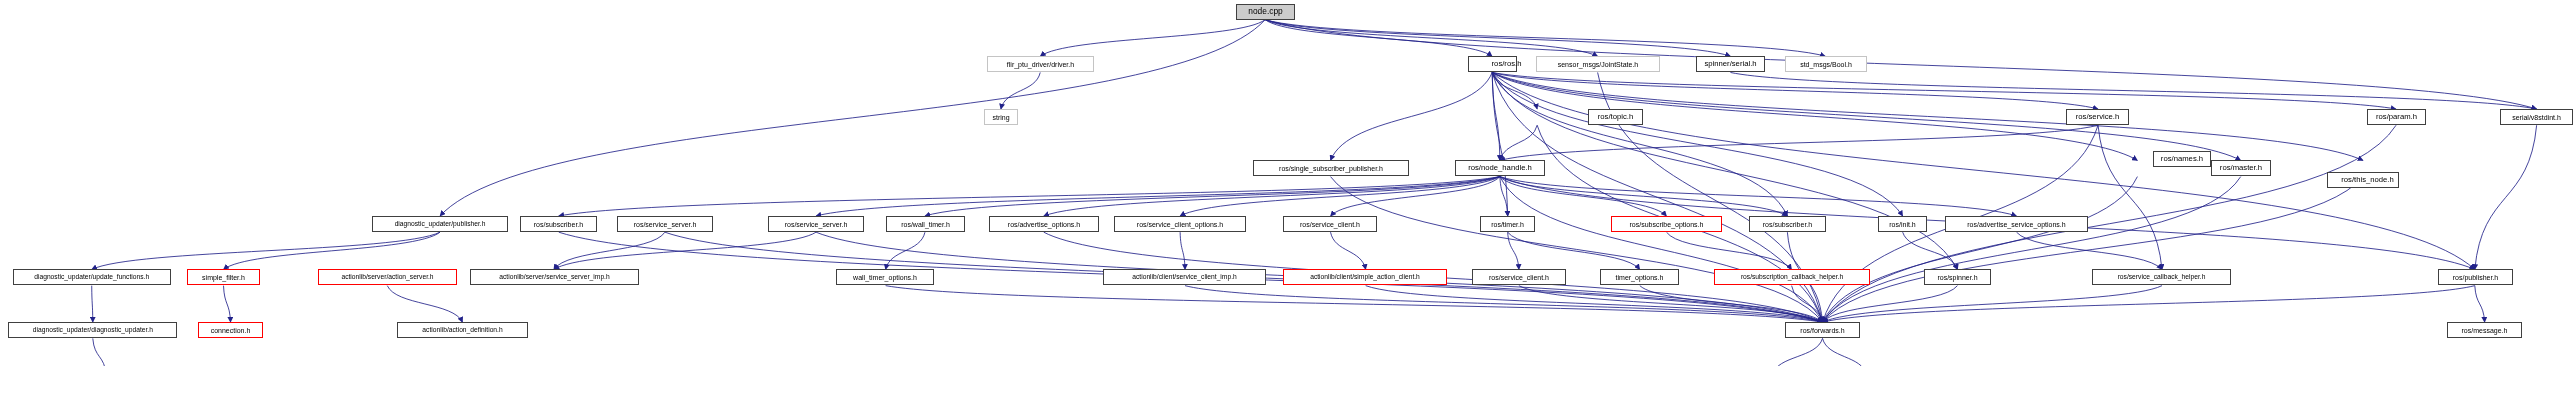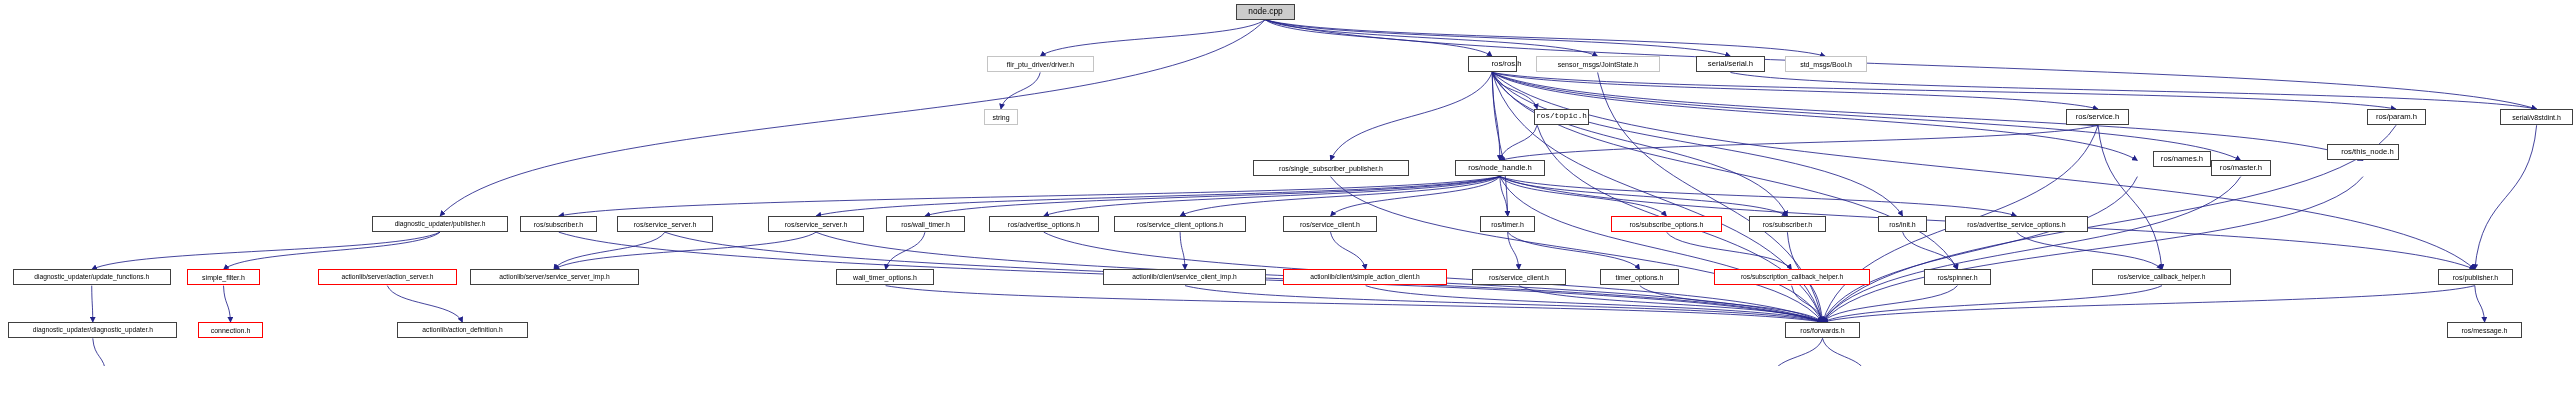--- a/index.html
+++ b/index.html
@@ -106,32 +106,32 @@
         <path d="M 3609 178 C 3598.44 290.75, 3531.56 270.25, 3521 383" fill="none" stroke="#22228a" stroke-width="1.2" marker-end="url(#arrow)"></path>
         <path d="M 2273 103 C 2311.4 298.25, 2554.6 262.75, 2593 458" fill="none" stroke="#22228a" stroke-width="1.2" marker-end="url(#arrow)"></path>
         <path d="M 2462 103 C 2599.64 131.6, 3471.36 126.4, 3609 155" fill="none" stroke="#22228a" stroke-width="1.2" marker-end="url(#arrow)"></path>
       </g>
   </svg>
   <div id="node-layer">
       <div class="node root" style="left: 1236px; top: 3.5px; width: 59px;">node.cpp</div>
       <div class="node plain small" style="left: 987px; top: 56px; width: 107px;">flir_ptu_driver/driver.h</div>
       <div class="node " style="left: 1468px; top: 56px; width: 49px; padding-left: 28px;">ros/ros.h</div>
       <div class="node plain small" style="left: 1536px; top: 56px; width: 124px;">sensor_msgs/JointState.h</div>
-      <div class="node " style="left: 1696px; top: 56px; width: 69px;">serial/serial.h</div>
+      <div class="node " style="left: 1696px; top: 56px; width: 69px;">spinner/serial.h</div>
       <div class="node plain small" style="left: 1785px; top: 56px; width: 82px;">std_msgs/Bool.h</div>
       <div class="node plain small" style="left: 984px; top: 109px; width: 34px;">string</div>
-      <div class="node " style="left: 1534px; top: 109px; width: 55px; font-family: Liberation Mono, monospace;">ros/topic.h</div>
+      <div class="node " style="left: 1588px; top: 109px; width: 55px;">ros/topic.h</div>
       <div class="node " style="left: 2066px; top: 109px; width: 63px;">ros/service.h</div>
       <div class="node " style="left: 2367px; top: 109px; width: 59px;">ros/param.h</div>
       <div class="node small" style="left: 2500px; top: 109px; width: 73px;">serial/v8stdint.h</div>
       <div class="node small" style="left: 1253px; top: 160px; width: 156px;">ros/single_subscriber_publisher.h</div>
       <div class="node " style="left: 1455px; top: 160px; width: 90px; text-align: center;">ros/node_handle.h</div>
       <div class="node " style="left: 2109px; top: 151px; width: 58px; margin-left: 44px;">ros/names.h</div>
       <div class="node " style="left: 2211px; top: 160px; width: 60px;">ros/master.h</div>
-      <div class="node " style="left: 2327px; top: 144px; width: 72px; padding-left: 9px;">ros/this_node.h</div>
+      <div class="node " style="left: 2327px; top: 172px; width: 72px; padding-left: 9px;">ros/this_node.h</div>
       <div class="node tiny" style="left: 372px; top: 216px; width: 136px;">diagnostic_updater/publisher.h</div>
       <div class="node small" style="left: 520px; top: 216px; width: 77px;">ros/subscriber.h</div>
       <div class="node small" style="left: 617px; top: 216px; width: 96px;">ros/service_server.h</div>
       <div class="node small" style="left: 768px; top: 216px; width: 96px;">ros/service_server.h</div>
       <div class="node small" style="left: 886px; top: 216px; width: 79px;">ros/wall_timer.h</div>
       <div class="node small" style="left: 989px; top: 216px; width: 110px;">ros/advertise_options.h</div>
       <div class="node small" style="left: 1114px; top: 216px; width: 132px;">ros/service_client_options.h</div>
       <div class="node small" style="left: 1283px; top: 216px; width: 94px;">ros/service_client.h</div>
       <div class="node small" style="left: 1480px; top: 216px; width: 55px;">ros/timer.h</div>
       <div class="node red small" style="left: 1611px; top: 216px; width: 111px;">ros/subscribe_options.h</div>

